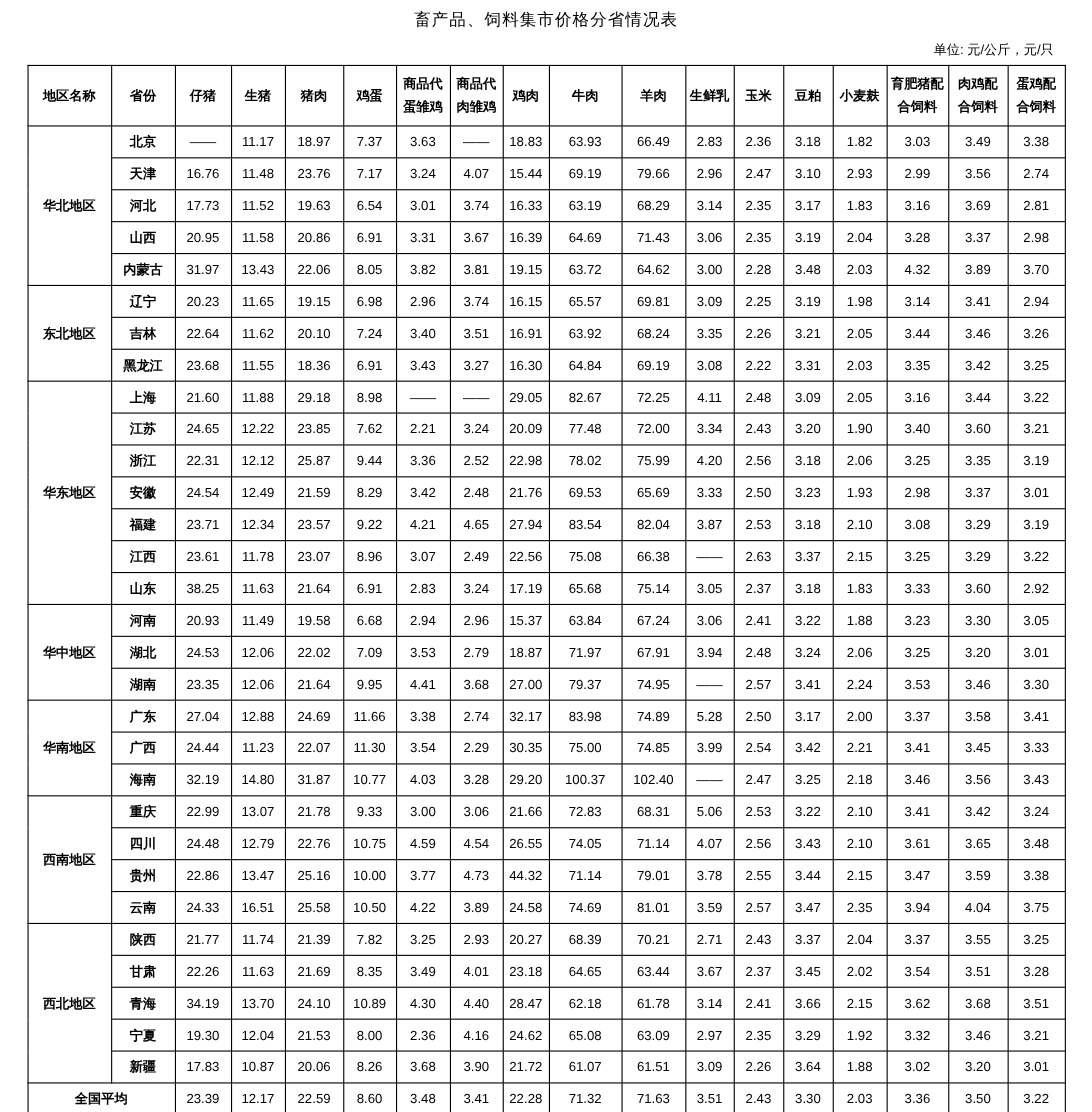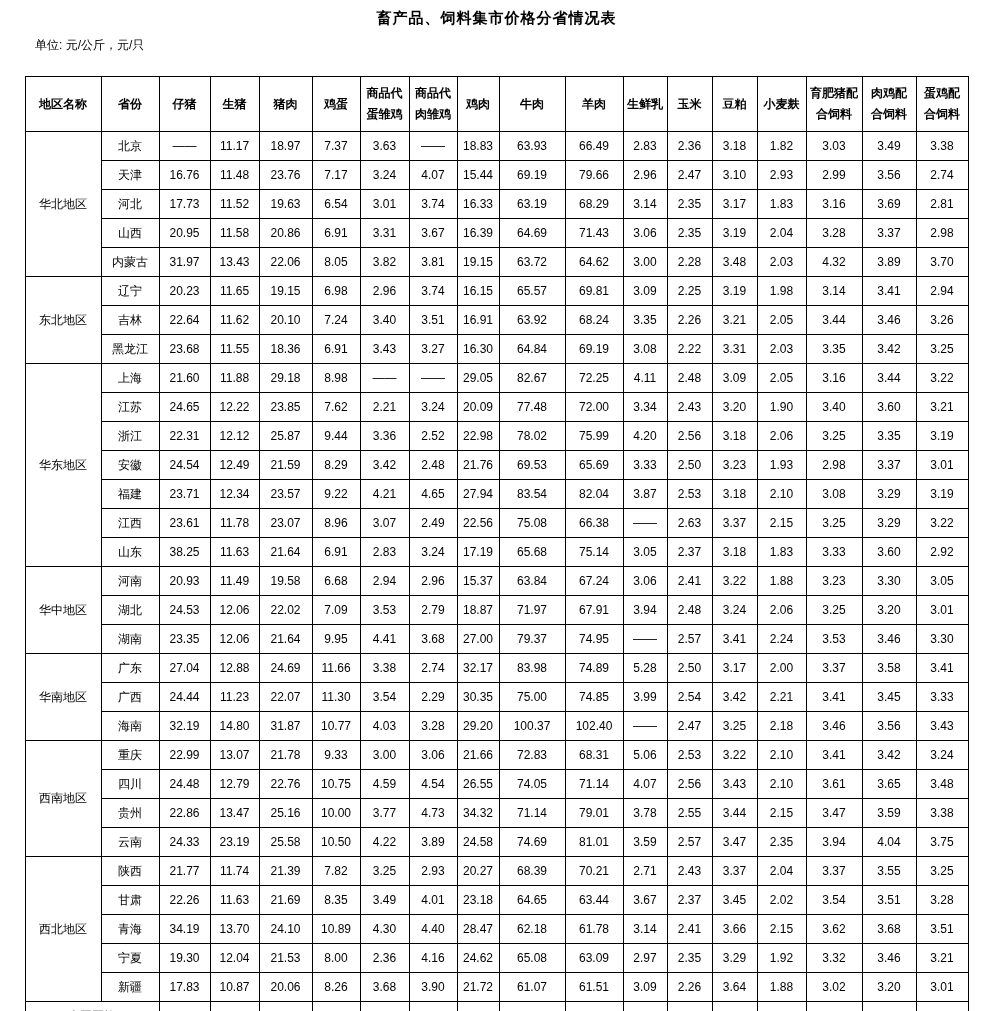--- a/index.html
+++ b/index.html
@@ -6,26 +6,27 @@
   body{
     width:993px;height:1011px;overflow:hidden;
     font-family:"Liberation Sans","DejaVu Sans",sans-serif;
     color:#000;
   }
   .page{position:relative;width:993px;}
   .title{
     margin-top:9px;
     text-align:center;
     font-size:15px;
-    font-weight:bold;
+    font-weight:normal;
     letter-spacing:1px;
   }
   .unit-note{
     width:923px;
-    margin:9px auto 22px auto;
+    margin:9px auto 5px auto;
+    text-align:right;
     font-size:12px;
   }
   table.price-table{
     width:923px;
     margin:0 auto;
     border-collapse:collapse;
     table-layout:fixed;
   }
   .price-table th,.price-table td{
     border:1px solid #000;
@@ -35,21 +36,21 @@
     font-size:12px;
     overflow:hidden;
   }
   .price-table thead th{
     height:54px;
     font-weight:bold;
     white-space:pre-line;
     line-height:21px;
   }
   .price-table tbody td{height:28px;}
-  .region-cell,.province-cell,.footer-label{font-weight:normal;}
+  .region-cell,.province-cell,.footer-label{font-weight:bold;}
   .value-cell{font-weight:normal;}
 </style>
 </head>
 <body>
 
 <div class="page">
   <div class="title">畜产品、饲料集市价格分省情况表</div>
   <div class="unit-note">单位: 元/公斤，元/只</div>
 
   <table class="price-table">
@@ -545,35 +546,35 @@
           <td class="value-cell">3.48</td>
         </tr>
         <tr>
           <td class="province-cell">贵州</td>
           <td class="value-cell">22.86</td>
           <td class="value-cell">13.47</td>
           <td class="value-cell">25.16</td>
           <td class="value-cell">10.00</td>
           <td class="value-cell">3.77</td>
           <td class="value-cell">4.73</td>
-          <td class="value-cell">34.32</td>
+          <td class="value-cell">44.32</td>
           <td class="value-cell">71.14</td>
           <td class="value-cell">79.01</td>
           <td class="value-cell">3.78</td>
           <td class="value-cell">2.55</td>
           <td class="value-cell">3.44</td>
           <td class="value-cell">2.15</td>
           <td class="value-cell">3.47</td>
           <td class="value-cell">3.59</td>
           <td class="value-cell">3.38</td>
         </tr>
         <tr>
           <td class="province-cell">云南</td>
           <td class="value-cell">24.33</td>
-          <td class="value-cell">23.19</td>
+          <td class="value-cell">16.51</td>
           <td class="value-cell">25.58</td>
           <td class="value-cell">10.50</td>
           <td class="value-cell">4.22</td>
           <td class="value-cell">3.89</td>
           <td class="value-cell">24.58</td>
           <td class="value-cell">74.69</td>
           <td class="value-cell">81.01</td>
           <td class="value-cell">3.59</td>
           <td class="value-cell">2.57</td>
           <td class="value-cell">3.47</td>

